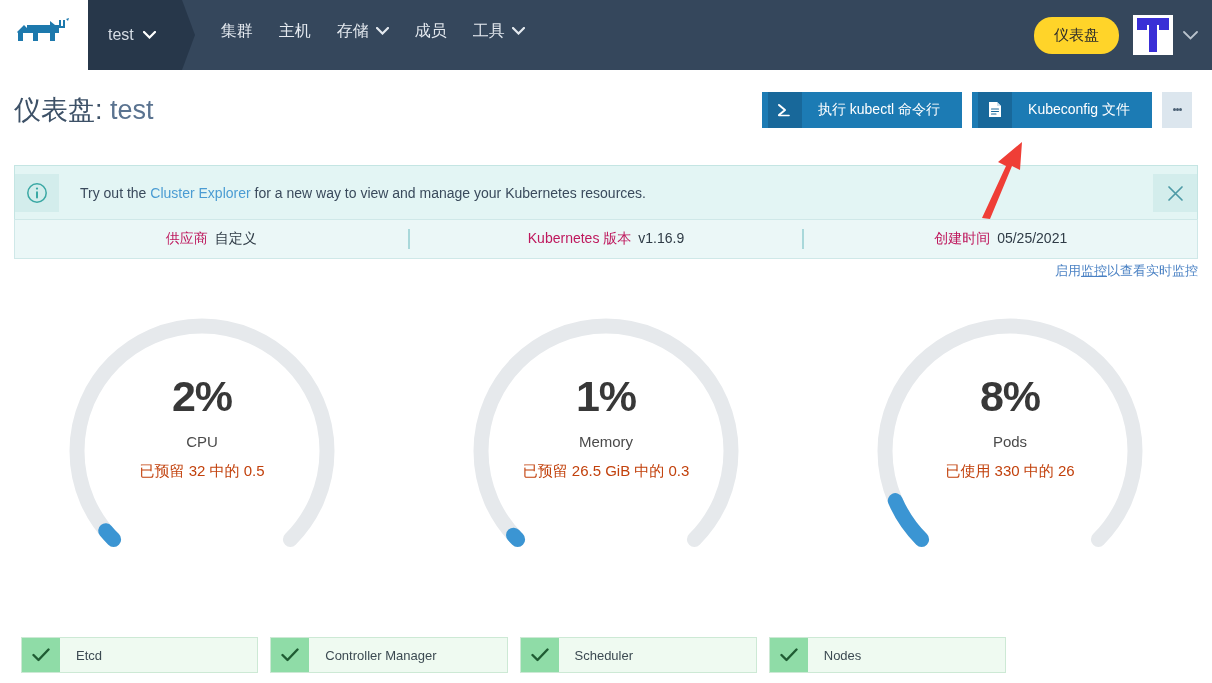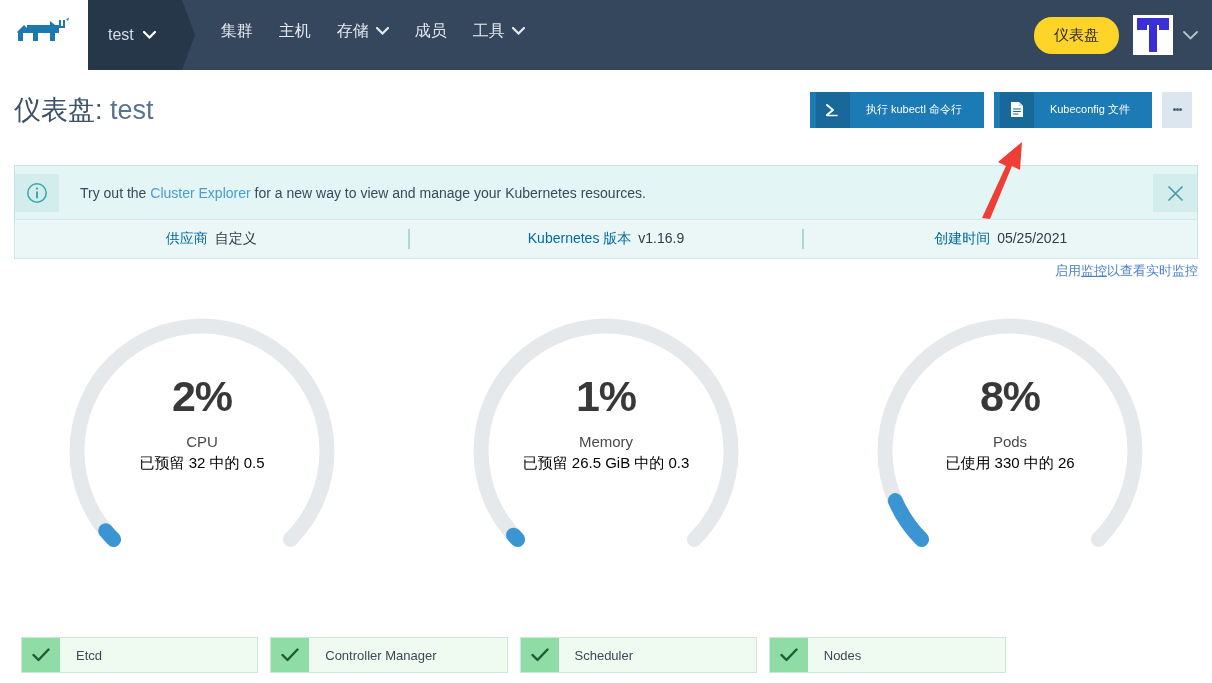--- a/index.html
+++ b/index.html
@@ -87,21 +87,21 @@
     font-size: 27px; color: #3d5167; font-weight: 400;
     white-space: nowrap;
   }
   .page-title .pt-name { color: #5a7390; }
 
   .title-actions { margin-left: auto; display: flex; align-items: center; }
   .btn {
     display: flex; align-items: center;
     height: 36px;
     background: #1c7bb4; color: #ffffff;
-    font-size: 11px;
+    font-size: 14px;
     cursor: pointer;
     border: none;
     font-family: inherit;
   }
   .btn .btn-ico {
     width: 34px; height: 36px;
     display: flex; align-items: center; justify-content: center;
     background: #18689a;
     flex: 0 0 34px;
   }
@@ -153,21 +153,21 @@
     width: 1184px; height: 40px;
     background: #ebf7f7;
     border: 1px solid #cfe8e8;
     display: flex; align-items: center;
   }
   .info-cell {
     flex: 1 1 0;
     display: flex; align-items: baseline; justify-content: center;
     font-size: 14px; white-space: nowrap;
   }
-  .info-k { color: #0369a1; margin-right: 7px; }
+  .info-k { color: #be185d; margin-right: 7px; }
   .info-v { color: #2f3b46; }
   .info-div { width: 2px; height: 20px; background: #a9d8da; flex: 0 0 2px; }
 
   
   .mon-link {
     position: absolute; top: 262px; left: 0;
     width: 1198px;
     text-align: right;
     font-size: 13px; color: #4b82c4;
     cursor: pointer;
@@ -181,21 +181,21 @@
     display: flex;
   }
   .gauge { flex: 1 1 0; position: relative; height: 300px; }
   .gauge svg { position: absolute; top: 0; left: 50%; transform: translateX(-50%); }
   .gauge-center {
     position: absolute; left: 0; width: 100%;
     top: 78px; text-align: center;
   }
   .g-pct { font-size: 43px; font-weight: bold; color: #383838; line-height: 1.05; letter-spacing: -1px; }
   .g-name { font-size: 15px; color: #4a4a4a; margin-top: 14px; }
-  .g-sub { font-size: 15px; color: #000000; margin-top: 4px; }
+  .g-sub { font-size: 15px; color: #c2410c; margin-top: 12px; }
 
   
   .tiles {
     position: absolute; top: 637px; left: 14px;
     width: 992px; height: 36px;
     display: flex;
     padding-left: 7px;
   }
   .tile {
     flex: 1 1 0;

